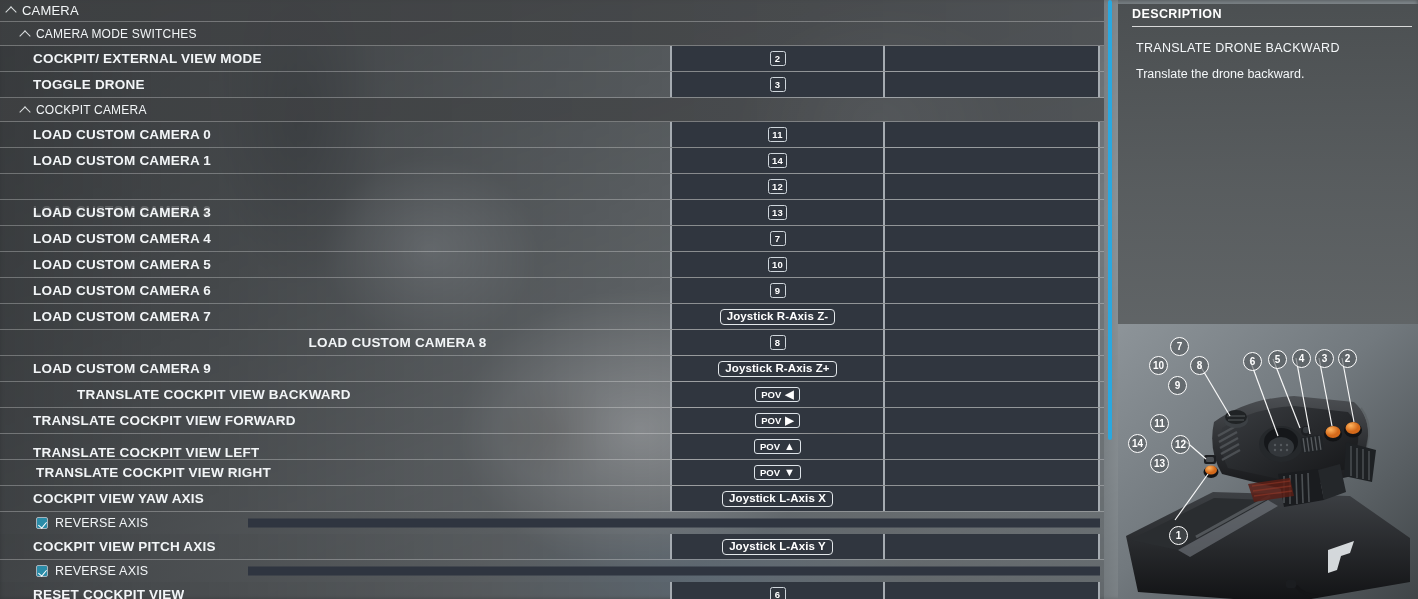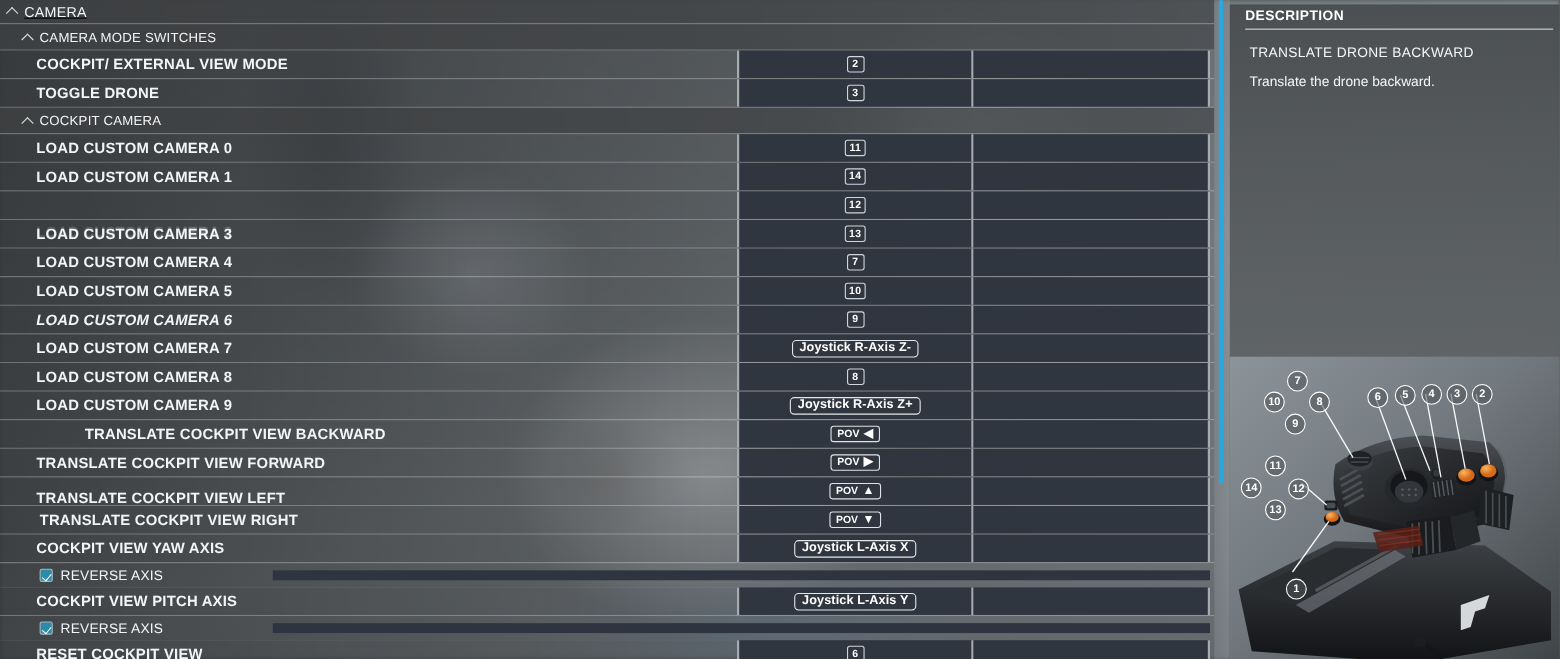--- a/index.html
+++ b/index.html
@@ -181,21 +181,21 @@
 </style>
 </head>
 <body>
 
 <div id="app">
 
   <div class="backdrop"></div>
 
   <div class="list-panel" id="listPanel">
       <div class="row group lvl0">
-        <div class="pad0" style="display: flex; align-items: flex-start; width: 670px; flex: 0 0 auto; text-decoration: underline;">
+        <div class="pad0" style="display: flex; align-items: flex-start; width: 670px; flex: 0 0 auto;">
           <span class="chev"></span>
           <span class="label">CAMERA</span>
         </div>
       </div>
       <div class="row group lvl1">
         <div class="pad1" style="display: flex; align-items: center; width: 670px; flex: 0 0 auto;">
           <span class="chev"></span>
           <span class="label">CAMERA MODE SWITCHES</span>
         </div>
       </div>
@@ -287,21 +287,21 @@
           <span class="label">LOAD CUSTOM CAMERA 5</span>
         </div>
         <div class="cells">
           <div class="cell c1">
             <span class="keycap">10</span>
           </div>
           <div class="cell c2"></div>
         </div>
       </div>
       <div class="row action">
-        <div class="pad2" style="display: flex; align-items: center; width: 670px; flex: 0 0 auto; font-style: italic;">
+        <div class="pad2" style="display: flex; align-items: center; width: 670px; flex: 0 0 auto;">
           <span class="label">LOAD CUSTOM CAMERA 6</span>
         </div>
         <div class="cells">
           <div class="cell c1">
             <span class="keycap">9</span>
           </div>
           <div class="cell c2"></div>
         </div>
       </div>
       <div class="row action">
@@ -309,21 +309,21 @@
           <span class="label">LOAD CUSTOM CAMERA 7</span>
         </div>
         <div class="cells">
           <div class="cell c1">
             <span class="axis-chip">Joystick R-Axis Z-</span>
           </div>
           <div class="cell c2"></div>
         </div>
       </div>
       <div class="row action">
-        <div class="pad2" style="display: flex; align-items: center; width: 762px; flex: 0 0 auto;">
+        <div class="pad2" style="display: flex; align-items: center; width: 762px; flex: 0 0 auto; justify-content: center;">
           <span class="label">LOAD CUSTOM CAMERA 8</span>
         </div>
         <div class="cells">
           <div class="cell c1">
             <span class="keycap">8</span>
           </div>
           <div class="cell c2"></div>
         </div>
       </div>
       <div class="row action">

